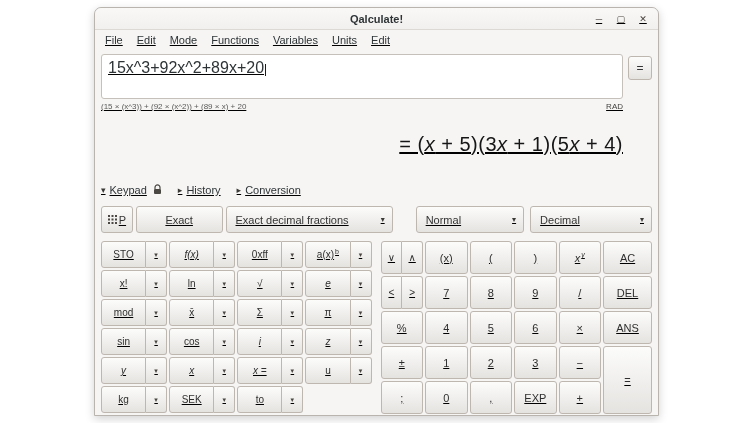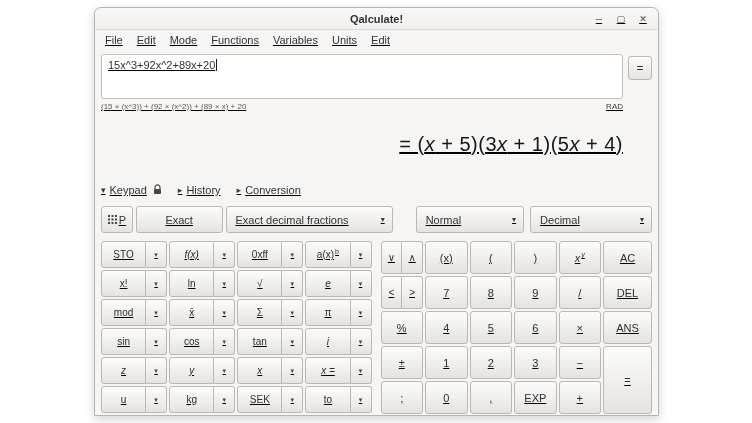--- a/index.html
+++ b/index.html
@@ -17,21 +17,21 @@
   .winctrls { margin-left: auto; display: flex; gap: 10px; padding-right: 9px; z-index: 2; }
   .winctrl { font-size: 9px; color: #47433e; width: 12px; height: 12px; line-height: 12px;
     text-align: center; cursor: default; }
   
   .menubar { height: 20px; display: flex; align-items: center; padding-left: 3px; }
   .menu-item { font-size: 11px; color: #2e3436; padding: 2px 7px; }
   
   .content { padding: 4px 6px 0 6px; }
   .entry-row { position: relative; }
   .entry { width: 522px; height: 45px; background: #ffffff; border: 1px solid #c5c0ba;
-    border-radius: 3px; padding: 4px 6px; font-size: 11px; color: #2e3436; }
+    border-radius: 3px; padding: 4px 6px; font-size: 16px; color: #2e3436; }
   .caret { display: inline-block; width: 1px; height: 12px; background: #1a1a1a;
     vertical-align: text-bottom; margin-left: 1px; }
   .btn { background: linear-gradient(#fcfcfb, #e5e3e0); border: 1px solid #bdb7b0;
     border-radius: 3px; color: #343434; font-family: inherit; }
   .eq-small { position: absolute; right: 0; top: 2px; width: 24px; height: 24px;
     font-size: 12px; }
   .parsed-row { width: 522px; display: flex; justify-content: space-between;
     margin-top: 3px; font-size: 8px; color: #5a5a58; }
   .angle { color: #44423f; }
   
@@ -226,24 +226,20 @@
           </div>
           <div class="kcell">
             <button class="kbtn kmain">sin</button>
             <button class="kbtn karrow">▾</button>
           </div>
           <div class="kcell">
             <button class="kbtn kmain">cos</button>
             <button class="kbtn karrow">▾</button>
           </div>
           <div class="kcell">
-            <button class="kbtn kmain">tan</button>
-            <button class="kbtn karrow">▾</button>
-          </div>
-          <div class="kcell">
             <button class="kbtn kmain it">i</button>
             <button class="kbtn karrow">▾</button>
           </div>
           <div class="kcell">
             <button class="kbtn kmain it">z</button>
             <button class="kbtn karrow">▾</button>
           </div>
           <div class="kcell">
             <button class="kbtn kmain it">y</button>
             <button class="kbtn karrow">▾</button>

